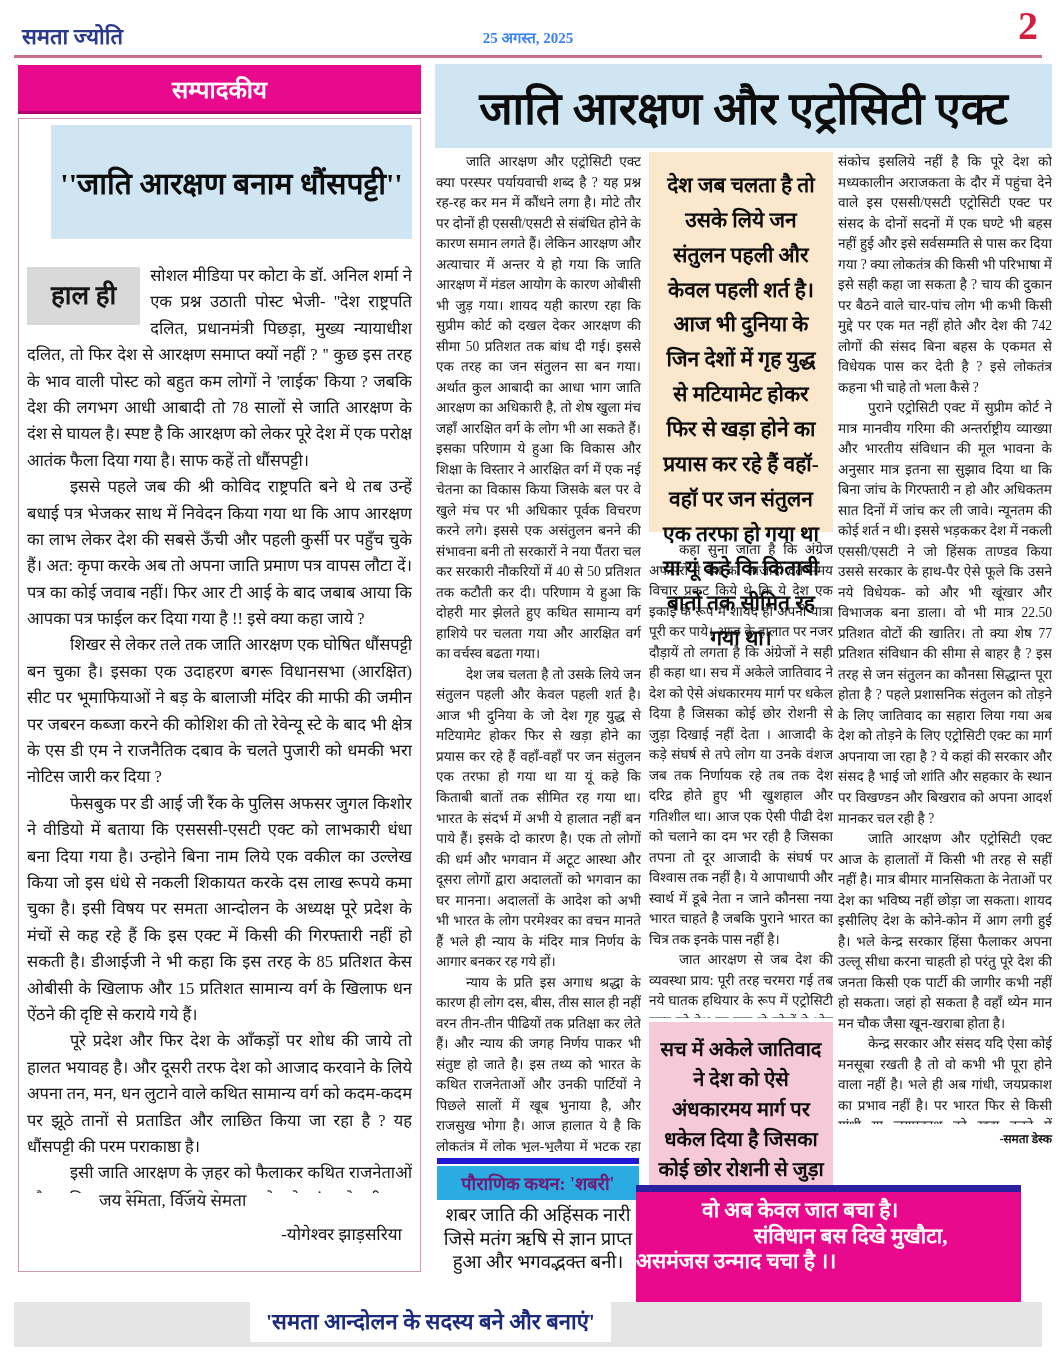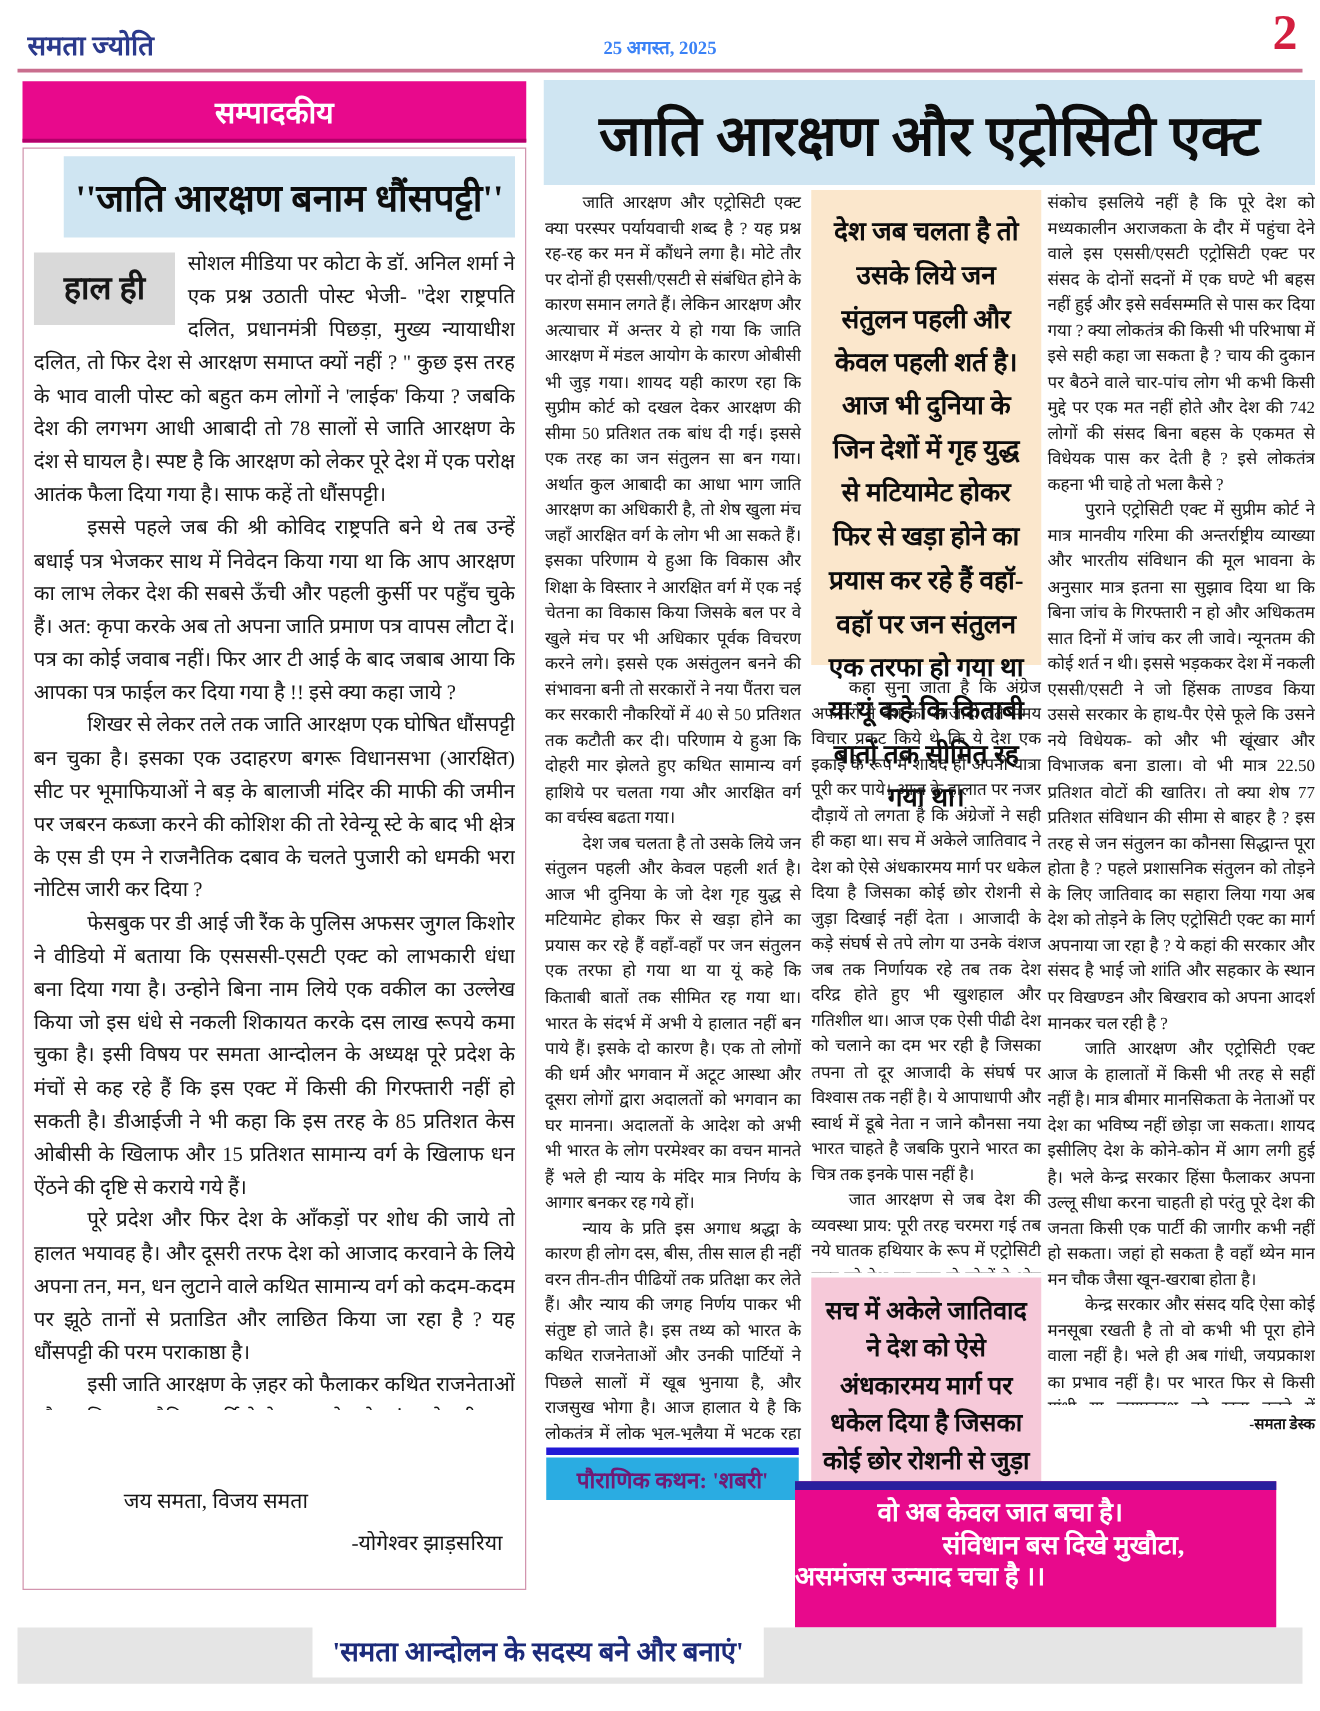--- a/index.html
+++ b/index.html
@@ -15,23 +15,23 @@
   #dateline{left:0;top:27px;width:1056px;text-align:center;font-size:15px;font-weight:bold;color:#3b82f6;}
   #pagenum{right:18px;top:2px;font-size:40px;font-weight:bold;color:#d31f3f;}
   #header-rule{left:14px;top:55px;width:1028px;height:3px;background:#c96e8e;}
 
   
   #section-box{left:18px;top:65px;width:403px;height:49px;background:#e8098c;
     color:#fff;display:flex;align-items:center;justify-content:center;
     font-size:24px;font-weight:bold;border-bottom:3px solid #b2006a;box-sizing:border-box;}
   #editorial-box{left:18px;top:118px;width:403px;height:1154px;border:1px solid #d295ae;
     box-sizing:border-box;padding:6px 8px;background:#fff;}
-  .ed-title{background:#cfe5f2;height:65px;display:flex;align-items:center;justify-content:center;
+  .ed-title{background:#cfe5f2;height:114px;display:flex;align-items:center;justify-content:center;
     font-size:30px;font-weight:bold;color:#0d0d0d;text-align:right;margin-left:24px;}
-  .ed-body{margin-top:8px;height:930px;overflow:hidden;font-size:16.5px;line-height:1.6;
+  .ed-body{margin-top:24px;height:930px;overflow:hidden;font-size:16.5px;line-height:1.6;
     text-align:justify;}
   .ed-body p{margin:0;}
   .ed-body p.ind{text-indent:2.6em;}
   .lead-in{float:left;background:#d9d9d9;padding:8px 24px;font-size:26px;font-weight:bold;
     margin:4px 10px 2px 0;}
   .ed-signoff{position:absolute;left:80px;bottom:60px;font-size:17px;}
   .ed-author{position:absolute;right:18px;bottom:26px;font-size:17px;}
 
   
   #headline-banner{left:435px;top:64px;width:617px;height:84px;background:#cfe5f2;
@@ -119,20 +119,21 @@
   <p>संकोच इसलिये नहीं है कि पूरे देश को मध्यकालीन अराजकता के दौर में पहुंचा देने वाले इस एससी/एसटी एट्रोसिटी एक्ट पर संसद के दोनों सदनों में एक घण्टे भी बहस नहीं हुई और इसे सर्वसम्मति से पास कर दिया गया ? क्या लोकतंत्र की किसी भी परिभाषा में इसे सही कहा जा सकता है ? चाय की दुकान पर बैठने वाले चार-पांच लोग भी कभी किसी मुद्दे पर एक मत नहीं होते और देश की 742 लोगों की संसद बिना बहस के एकमत से विधेयक पास कर देती है ? इसे लोकतंत्र कहना भी चाहे तो भला कैसे ?</p>
   <p class="ind">पुराने एट्रोसिटी एक्ट में सुप्रीम कोर्ट ने मात्र मानवीय गरिमा की अन्तर्राष्ट्रीय व्याख्या और भारतीय संविधान की मूल भावना के अनुसार मात्र इतना सा सुझाव दिया था कि बिना जांच के गिरफ्तारी न हो और अधिकतम सात दिनों में जांच कर ली जावे। न्यूनतम की कोई शर्त न थी। इससे भड़ककर देश में नकली एससी/एसटी ने जो हिंसक ताण्डव किया उससे सरकार के हाथ-पैर ऐसे फूले कि उसने नये विधेयक- को और भी खूंखार और विभाजक बना डाला। वो भी मात्र 22.50 प्रतिशत वोटों की खातिर। तो क्या शेष 77 प्रतिशत संविधान की सीमा से बाहर है ? इस तरह से जन संतुलन का कौनसा सिद्धान्त पूरा होता है ? पहले प्रशासनिक संतुलन को तोड़ने के लिए जातिवाद का सहारा लिया गया अब देश को तोड़ने के लिए एट्रोसिटी एक्ट का मार्ग अपनाया जा रहा है ? ये कहां की सरकार और संसद है भाई जो शांति और सहकार के स्थान पर विखण्डन और बिखराव को अपना आदर्श मानकर चल रही है ?</p>
   <p class="ind">जाति आरक्षण और एट्रोसिटी एक्ट आज के हालातों में किसी भी तरह से सहीं नहीं है। मात्र बीमार मानसिकता के नेताओं पर देश का भविष्य नहीं छोड़ा जा सकता। शायद इसीलिए देश के कोने-कोन में आग लगी हुई है। भले केन्द्र सरकार हिंसा फैलाकर अपना उल्लू सीधा करना चाहती हो परंतु पूरे देश की जनता किसी एक पार्टी की जागीर कभी नहीं हो सकता। जहां हो सकता है वहाँ थ्येन मान मन चौक जैसा खून-खराबा होता है।</p>
   <p class="ind">केन्द्र सरकार और संसद यदि ऐसा कोई मनसूबा रखती है तो वो कभी भी पूरा होने वाला नहीं है। भले ही अब गांधी, जयप्रकाश का प्रभाव नहीं है। पर भारत फिर से किसी गांधी या जयप्रकाश को खड़ा करने में हिचकिचाता भी नहीं है। सावधान संसद, जनता जाग रही है।</p>
 </div>
 <div class="abs" id="byline">-समता डेस्क</div>
 
 <div class="abs" id="shabari">
   <div class="shabari-bar"></div>
   <div class="shabari-head">पौराणिक कथन: 'शबरी'</div>
+  <div class="shabari-body">शबर जाति की अहिंसक नारी जिसे मतंग ऋषि से ज्ञान प्राप्त हुआ और भगवद्भक्त बनी।</div>
 </div>
 
 <div class="abs" id="poem">
   <div class="poem-l1">वो अब केवल जात बचा है।</div>
   <div class="poem-l2">संविधान बस दिखे मुखौटा,</div>
   <div class="poem-l3">असमंजस उन्माद  चचा है ।।</div>
 </div>
 
 <div class="abs" id="footer-bar">
   <div id="footer-text">'समता आन्दोलन के सदस्य बने और बनाएं'</div>

